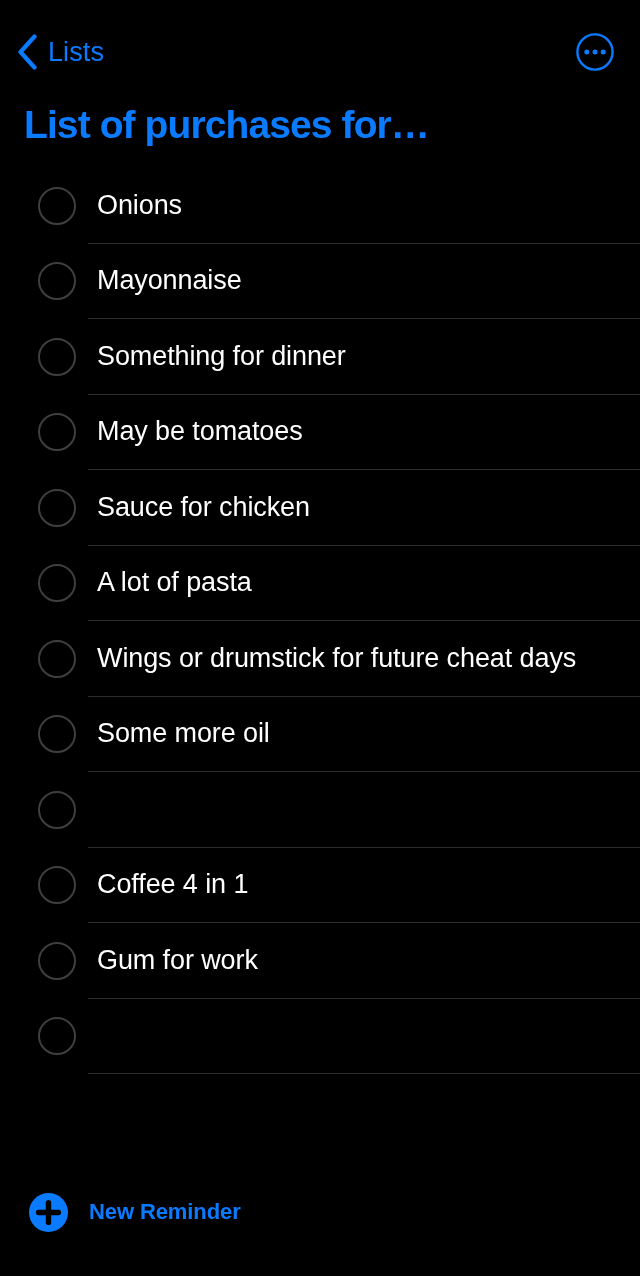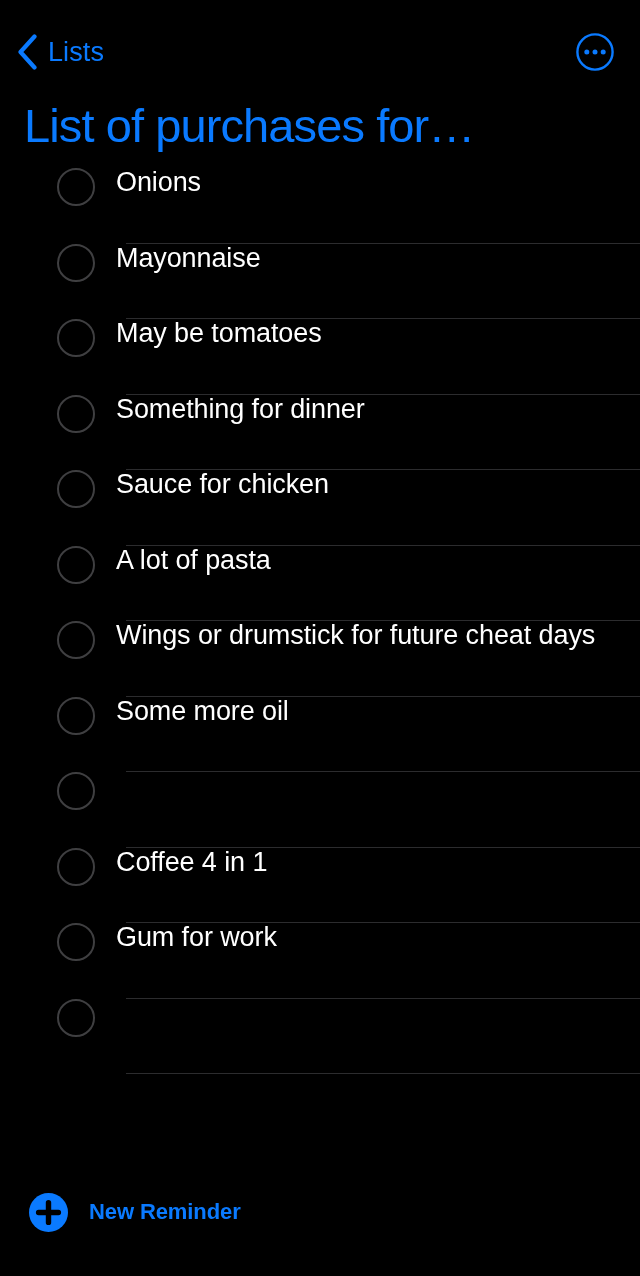--- a/index.html
+++ b/index.html
@@ -68,44 +68,43 @@
 
   
   .page-title {
     position: absolute;
     top: 88px;
     left: 24px;
     width: 600px;
     height: 74px;
     display: flex;
     align-items: center;
-    font-size: 47px;
-    font-weight: normal;
+    font-size: 39px;
+    font-weight: bold;
     color: #0a7aff;
     letter-spacing: -0.9px;
     white-space: nowrap;
     overflow: hidden;
   }
 
   
   .reminder-list {
     position: absolute;
     top: 168px;
     left: 0;
     width: 640px;
   }
 
   .reminder-row {
     position: relative;
     height: 75.5px;
     display: flex;
-    align-items: flex-start;
-    padding-left: 19px;
-    cursor: pointer;
-    margin-left: 38px;
+    align-items: center;
+    padding-left: 38px;
+    cursor: pointer;
   }
 
   .reminder-row::after {
     content: "";
     position: absolute;
     left: 88px;
     right: 0;
     bottom: 0;
     height: 1px;
     background: #2c2c2e;
@@ -189,26 +188,26 @@
     <span class="reminder-text">Onions</span>
   </div>
 
   <div class="reminder-row">
     <div class="reminder-toggle"></div>
     <span class="reminder-text">Mayonnaise</span>
   </div>
 
   <div class="reminder-row">
     <div class="reminder-toggle"></div>
+    <span class="reminder-text">Something for dinner</span>
+  </div>
+
+  <div class="reminder-row">
+    <div class="reminder-toggle"></div>
     <span class="reminder-text">May be tomatoes</span>
-  </div>
-
-  <div class="reminder-row">
-    <div class="reminder-toggle"></div>
-    <span class="reminder-text">Something for dinner</span>
   </div>
 
   <div class="reminder-row">
     <div class="reminder-toggle"></div>
     <span class="reminder-text">Sauce for chicken</span>
   </div>
 
   <div class="reminder-row">
     <div class="reminder-toggle"></div>
     <span class="reminder-text">A lot of pasta</span>

